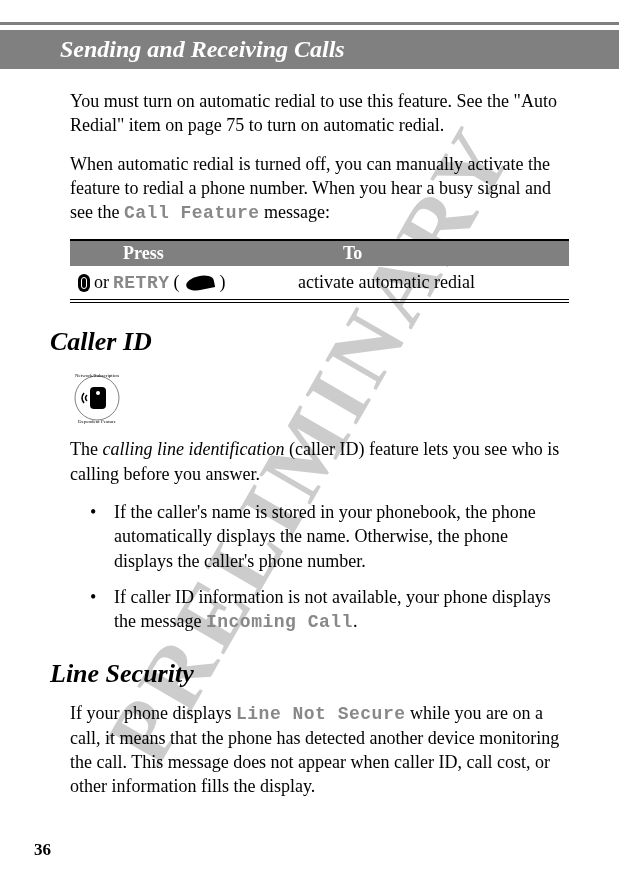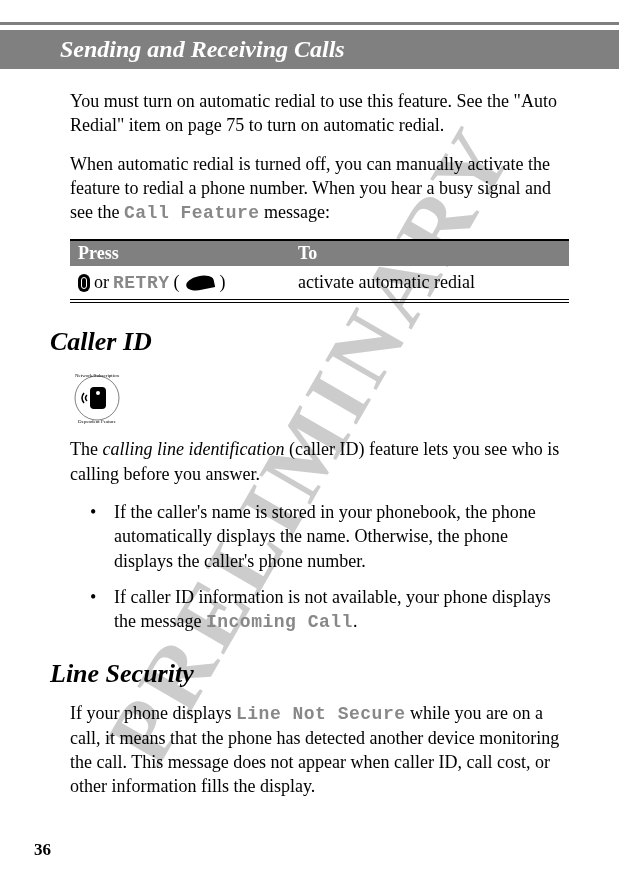--- a/index.html
+++ b/index.html
@@ -63,21 +63,21 @@
       letter-spacing: 0.5px;
     }
     .table-header {
       background: #808080;
       color: #fff;
       display: flex;
       font-weight: bold;
       font-size: 18px;
       border-top: 2px solid #000;
     }
-    .table-header .col1 { width: 220px; padding: 2px 8px; }
+    .table-header .col1 { width: 220px; padding: 2px 8px; margin-left: 45px; }
     .table-header .col2 { flex: 1; padding: 2px 8px; }
     .table-row {
       display: flex;
       font-size: 18px;
       padding: 4px 0;
       border-bottom: 4px double #000;
     }
     .table-row .col1 { width: 220px; padding: 2px 8px; display: flex; align-items: center; gap: 4px; }
     .table-row .col2 { flex: 1; padding: 2px 8px; }
     .icon-nav {

